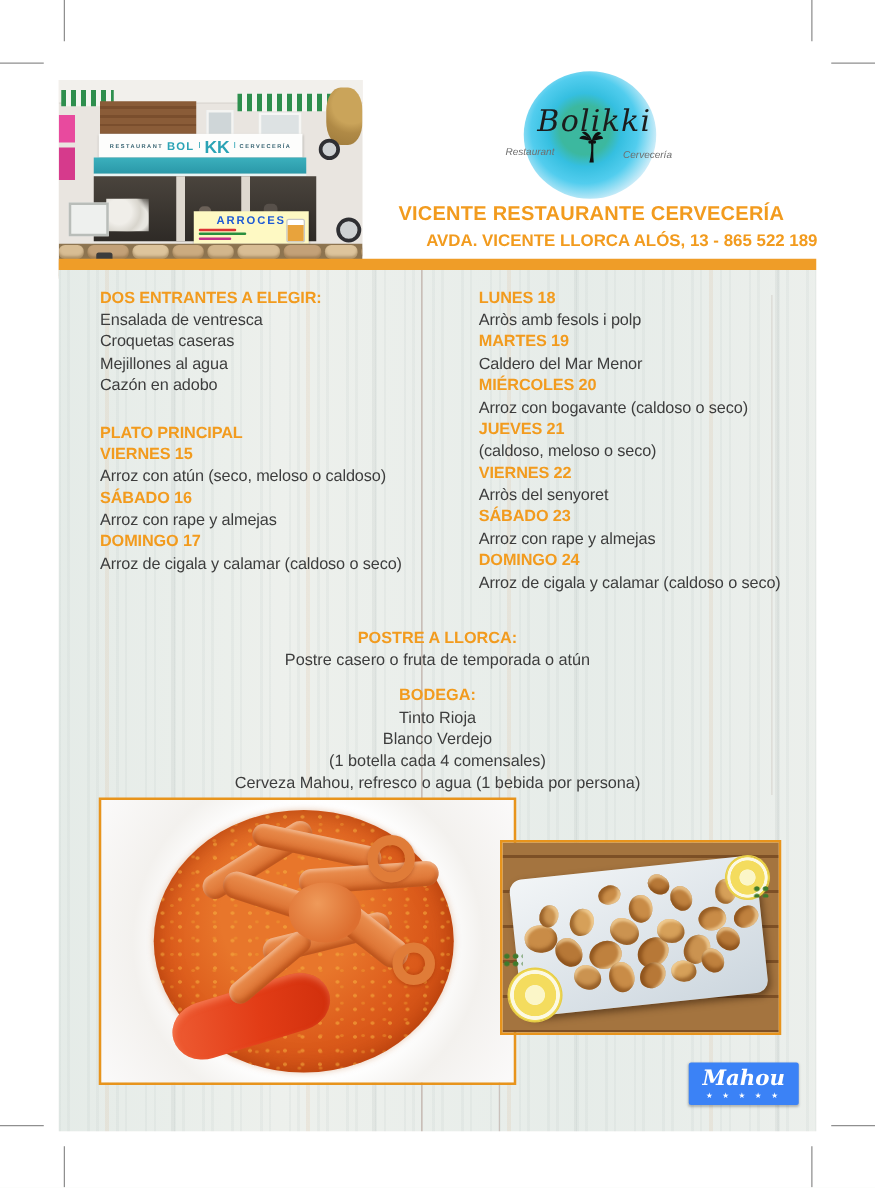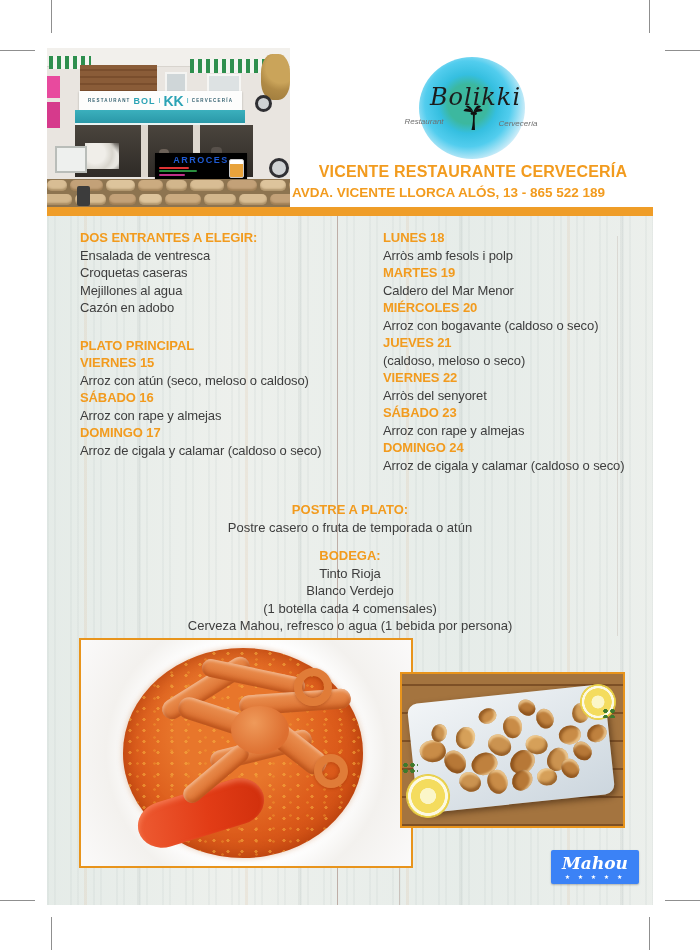--- a/index.html
+++ b/index.html
@@ -4,21 +4,21 @@
 <style>
   html,body{margin:0;padding:0;background:#fff;}
   .page{position:relative;width:700px;height:950px;background:#ffffff;
         font-family:"Liberation Sans",sans-serif;overflow:hidden;}
   .abs{position:absolute;}
   
   .cm{position:absolute;background:#8f8f8f;}
   
   .hd-title{position:absolute;left:292px;top:163px;width:362px;text-align:center;
             font-size:16px;font-weight:bold;color:#F29B1E;letter-spacing:0.2px;}
-  .hd-addr{position:absolute;left:292px;top:185px;width:362px;text-align:left;
+  .hd-addr{position:absolute;left:292px;top:185px;width:362px;text-align:right;
            font-size:13.5px;font-weight:bold;color:#F29B1E;}
   .bar{position:absolute;left:47px;top:207px;width:606px;height:9px;background:#EF9D28;}
   
   .wood{position:absolute;left:47px;top:216px;width:606px;height:689px;
         background-color:#edf0ec;
         background-image:
           repeating-linear-gradient(90deg, rgba(160,175,175,0.10) 0 2px, transparent 2px 7px,
             rgba(190,200,198,0.16) 7px 9px, transparent 9px 23px),
           repeating-linear-gradient(90deg, transparent 0 37px, rgba(205,140,80,0.10) 37px 40px,
             transparent 40px 90px, rgba(150,160,158,0.12) 90px 93px, transparent 93px 161px),
@@ -26,34 +26,34 @@
             rgba(215,228,226,.30) 70%, rgba(232,237,235,.25));}
   .seam{position:absolute;width:1px;background:rgba(110,55,40,0.35);}
   
   .menu-col{position:absolute;font-size:13px;line-height:17.5px;color:#3D3D3D;letter-spacing:-0.1px;}
   .menu-heading{color:#F29B1E;font-weight:bold;}
   .menu-spacer{height:20px;}
   .center-col{position:absolute;left:47px;width:606px;text-align:center;
               font-size:13px;line-height:17.5px;color:#3D3D3D;}
   .blk-gap{height:11px;}
   
-  .shop{position:absolute;left:47px;top:48px;width:243px;height:159px;background:#e9e5e0;overflow:hidden;}
+  .shop{position:absolute;left:47px;top:64px;width:243px;height:159px;background:#e9e5e0;overflow:hidden;}
   .stripe-green{background:repeating-linear-gradient(90deg,#2e8f4e 0 4px,#f4f6f2 4px 8px);}
   .shop-sign{position:absolute;left:32px;top:43px;width:163px;height:19px;background:#fdfdfc;
              box-shadow:0 1px 2px rgba(0,0,0,.25);display:flex;align-items:center;justify-content:center;gap:3px;}
   .sg-small{font-size:4.5px;letter-spacing:1.2px;color:#33606f;font-weight:bold;}
   .sg-bol{font-size:9px;font-weight:bold;color:#2BA3B5;letter-spacing:1px;}
   .sg-bar{font-size:7px;color:#2BA3B5;}
   .sg-kk{font-size:14px;font-weight:bold;color:#2BA3B5;letter-spacing:0px;}
   .awning{position:absolute;left:28px;top:62px;width:170px;height:13px;
           background:linear-gradient(180deg,#3bb0bd,#2a98a8);border-bottom:2px solid #e8f4f4;}
   .interior{position:absolute;left:28px;top:77px;width:178px;height:52px;
             background:linear-gradient(180deg,#4a443d,#2e2a26);}
   .pillar{position:absolute;top:0;width:7px;height:52px;background:#ded8cf;}
-  .arroces{position:absolute;left:108px;top:105px;width:92px;height:26px;background:#000000;
+  .arroces{position:absolute;left:108px;top:105px;width:92px;height:26px;background:#fef9c3;
            box-shadow:0 1px 2px rgba(0,0,0,.3);overflow:hidden;}
   .arroces-txt{font-size:9px;font-weight:bold;color:#1f5bd4;letter-spacing:1.5px;text-align:center;margin-top:2px;}
   .tinyline{height:2px;margin:1.5px 4px 0 4px;border-radius:1px;}
   .beer{position:absolute;right:3px;top:6px;width:13px;height:17px;background:linear-gradient(180deg,#fff 0 22%,#e8a33c 22%);
         border-radius:2px;border:1px solid #c9c9c9;}
   .emblem{position:absolute;border:3px solid #2f2f33;border-radius:50%;background:#cfd2d4;}
   .stones{position:absolute;left:0;top:131px;width:243px;height:28px;background:#8d7450;overflow:hidden;}
   
   .logo-circle{position:absolute;left:419px;top:57px;width:106px;height:102px;border-radius:50%;
     background:radial-gradient(circle at 46% 46%, #3CB89F 0 25%, #35BFE0 37%, #52CDEE 54%,
@@ -222,21 +222,21 @@
       <div class="menu-item">(caldoso, meloso o seco)</div>
       <div class="menu-heading">VIERNES 22</div>
       <div class="menu-item">Arròs del senyoret</div>
       <div class="menu-heading">SÁBADO 23</div>
       <div class="menu-item">Arroz con rape y almejas</div>
       <div class="menu-heading">DOMINGO 24</div>
       <div class="menu-item">Arroz de cigala y calamar (caldoso o seco)</div>
     </div>
 
   <div class="center-col" style="top:501px;">
-    <div class="menu-heading">POSTRE A PLATO:</div>
+    <div class="menu-heading">POSTRE A LLORCA:</div>
     <div>Postre casero o fruta de temporada o atún</div>
     <div class="blk-gap"></div>
     <div class="menu-heading">BODEGA:</div>
     <div>
         <div class="menu-item">Tinto Rioja</div>
         <div class="menu-item">Blanco Verdejo</div>
         <div class="menu-item">(1 botella cada 4 comensales)</div>
         <div class="menu-item">Cerveza Mahou, refresco o agua (1 bebida por persona)</div>
       </div>
   </div>

